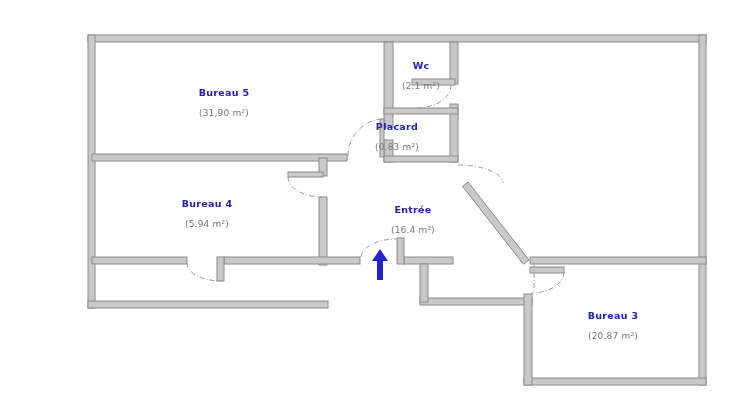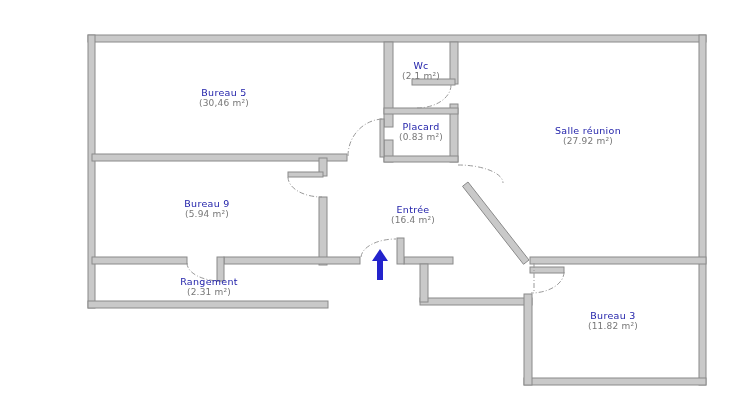--- a/index.html
+++ b/index.html
@@ -3,22 +3,22 @@
 <meta charset="utf-8">
 <style>
   html,body{margin:0;padding:0;}
   body{background:var(--bg,#fff);font-family:"DejaVu Sans",sans-serif;}
   #stage{position:relative;width:750px;height:420px;background:var(--bg,#fff);overflow:hidden;}
   #plan-svg{position:absolute;left:0;top:0;}
   .wall{fill:var(--wall-fill,#c9c9c9);stroke:var(--wall-edge,#8a8a8a);stroke-width:1;}
   .leaf{stroke:var(--wall-edge,#8a8a8a);stroke-width:1;fill:var(--wall-fill,#c9c9c9);}
   .arc{fill:none;stroke:var(--arc,#999);stroke-width:1;stroke-dasharray:5 2 1 2;}
   .room-label{position:absolute;transform:translateX(-50%);text-align:center;white-space:nowrap;line-height:11px;}
-  .room-name{font-size:9.5px;font-weight:normal;color:var(--name-color,#2222aa);letter-spacing:.3px;}
-  .room-area{font-size:9px;color:var(--area-color,#777);letter-spacing:.2px;}
+  .room-name{font-size:9.5px;font-weight:bold;color:var(--name-color,#2222aa);letter-spacing:.3px;}
+  .room-area{font-size:9px;color:var(--area-color,#777);letter-spacing:.2px;margin-top:10px;}
 </style>
 </head>
 <body>
 
 <div id="stage">
 
   <svg id="plan-svg" width="750" height="420" viewBox="0 0 750 420">
 
     <g>
       <rect class="wall" x="88" y="35" width="618" height="7"></rect>
@@ -66,44 +66,36 @@
       <path class="arc" d="M 458 165 A 45 18 0 0 1 503 183"></path>
       <path class="arc" d="M 564 272 A 33 21 0 0 1 531 293"></path>
       <path class="arc" d="M 534 263 L 534 291"></path>
     </g>
 
     <polygon points="380,249 372,261 377,261 377,280 383,280 383,261 388,261" fill="var(--accent,#2323cc)"></polygon>
   </svg>
 
   <div class="room-label" style="left:224px;top:87px">
     <div class="room-name">Bureau 5</div>
-    <div class="room-area">(30,46 m²)</div>
+    <div class="room-area">(31,90 m²)</div>
   </div>
   <div class="room-label" style="left:421px;top:60px">
     <div class="room-name">Wc</div>
     <div class="room-area">(2.1 m²)</div>
   </div>
-  <div class="room-label" style="left:421px;top:121px">
+  <div class="room-label" style="left:397px;top:121px">
     <div class="room-name">Placard</div>
     <div class="room-area">(0.83 m²)</div>
   </div>
-  <div class="room-label" style="left:588px;top:125px">
-    <div class="room-name">Salle réunion</div>
-    <div class="room-area">(27.92 m²)</div>
-  </div>
   <div class="room-label" style="left:207px;top:198px">
-    <div class="room-name">Bureau 9</div>
+    <div class="room-name">Bureau 4</div>
     <div class="room-area">(5.94 m²)</div>
   </div>
   <div class="room-label" style="left:413px;top:204px">
     <div class="room-name">Entrée</div>
     <div class="room-area">(16.4 m²)</div>
   </div>
-  <div class="room-label" style="left:209px;top:276px">
-    <div class="room-name">Rangement</div>
-    <div class="room-area">(2.31 m²)</div>
-  </div>
   <div class="room-label" style="left:613px;top:310px">
     <div class="room-name">Bureau 3</div>
-    <div class="room-area">(11.82 m²)</div>
+    <div class="room-area">(20.87 m²)</div>
   </div>
 
 </div>
 
 </body></html>

